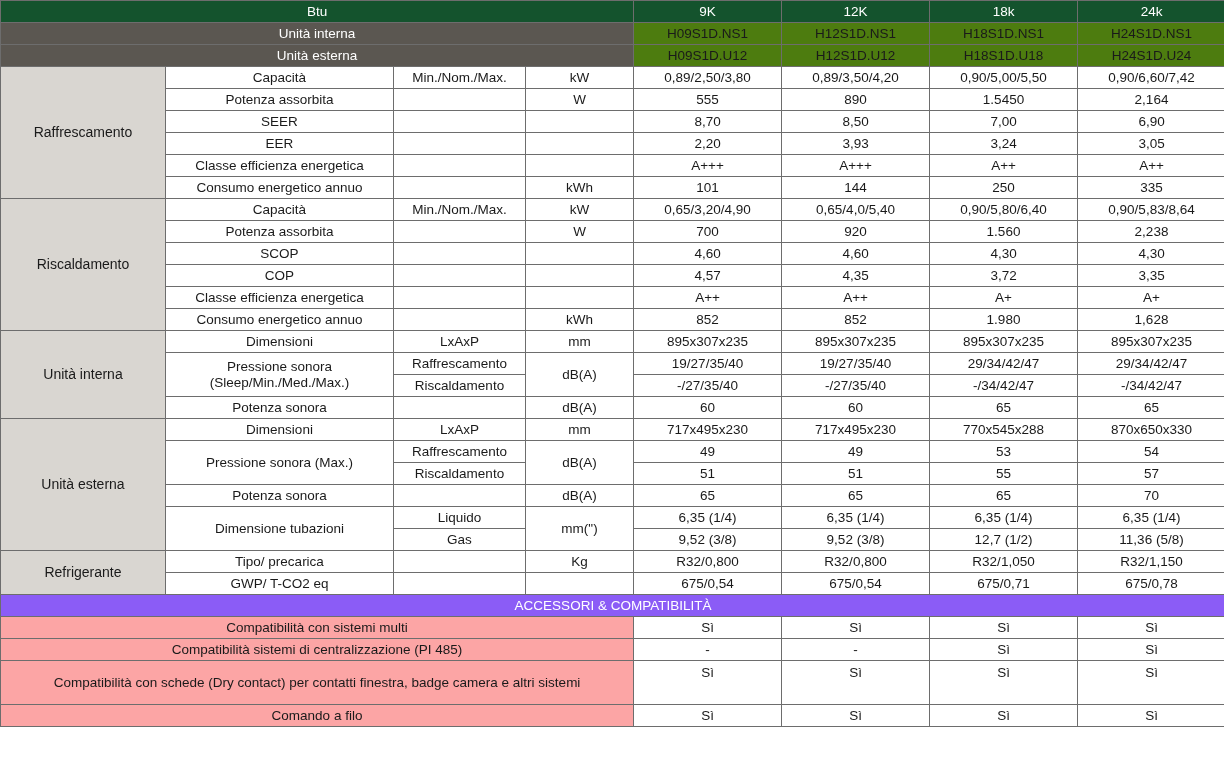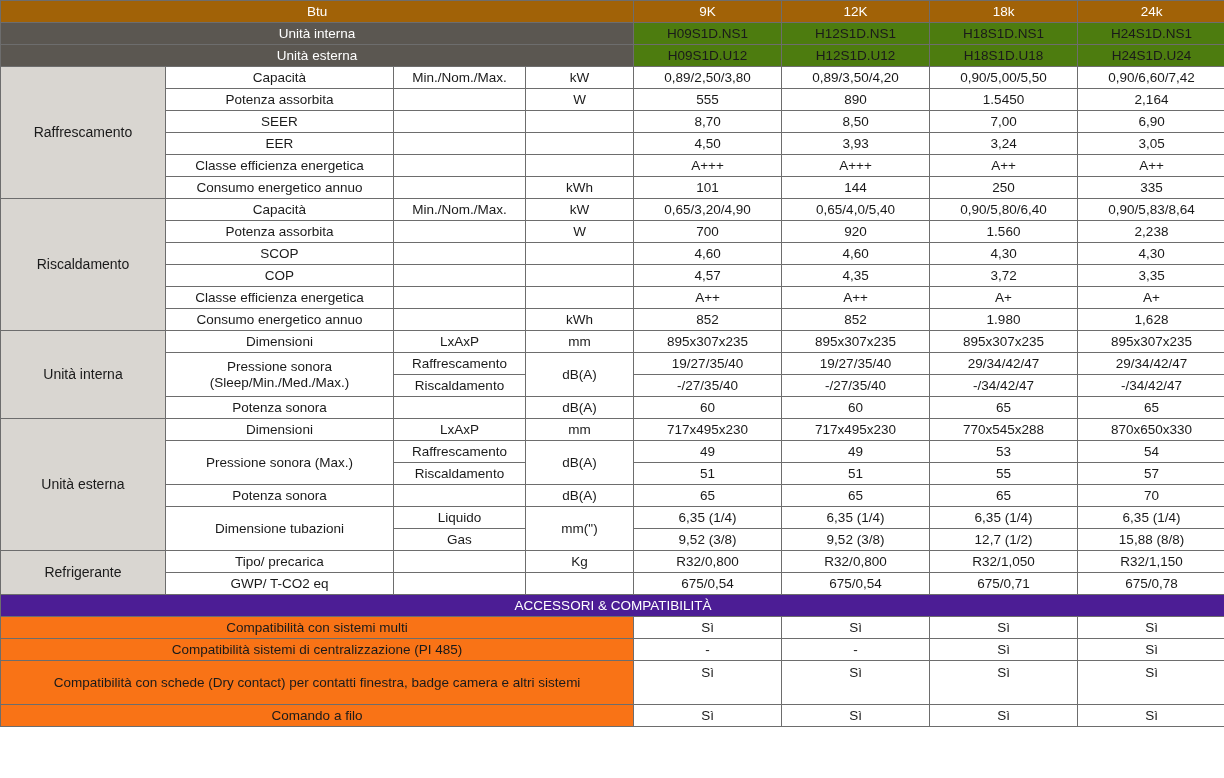--- a/index.html
+++ b/index.html
@@ -27,21 +27,21 @@
     overflow:hidden;
   }
   
   col.c-group{width:165px;}
   col.c-param{width:228px;}
   col.c-sub{width:132px;}
   col.c-unit{width:108px;}
   col.c-val{width:148px;}
 
   .hdr-dark{
-    background:#a16207;
+    background:#14532d;
     color:#ffffff;
     font-weight:bold;
   }
   .hdr-dark.left{
     text-align:left;
     padding-left:8px;
   }
   .row-model{
     background:#4d7c0f;
     color:#1a1a1a;
@@ -59,30 +59,30 @@
   }
   .param{
     background:#ffffff;
     text-align:center;
   }
   .param.two-line{
     line-height:1.15;
   }
   .val{background:#ffffff;}
   .sec-title{
-    background:#4c1d95;
+    background:#8b5cf6;
     color:#ffffff;
     font-weight:bold;
     text-align:left;
     padding-left:8px;
   }
   .acc-label{
     text-align:left;
     padding-left:8px;
-    background:#f97316;
+    background:#fca5a5;
   }
   .acc-label.tall{
     line-height:1.25;
   }
 </style>
 </head>
 <body>
 
 <table id="spec-table">
   <colgroup>
@@ -144,21 +144,21 @@
       <td class="param"></td>
       <td class="val">8,70</td>
       <td class="val">8,50</td>
       <td class="val">7,00</td>
       <td class="val">6,90</td>
     </tr>
     <tr>
       <td class="param">EER</td>
       <td class="param"></td>
       <td class="param"></td>
-      <td class="val">4,50</td>
+      <td class="val">2,20</td>
       <td class="val">3,93</td>
       <td class="val">3,24</td>
       <td class="val">3,05</td>
     </tr>
     <tr>
       <td class="param">Classe efficienza energetica</td>
       <td class="param"></td>
       <td class="param"></td>
       <td class="val">A+++</td>
       <td class="val">A+++</td>
@@ -312,21 +312,21 @@
       <td class="val">6,35 (1/4)</td>
       <td class="val">6,35 (1/4)</td>
       <td class="val">6,35 (1/4)</td>
       <td class="val">6,35 (1/4)</td>
     </tr>
     <tr>
       <td class="param">Gas</td>
       <td class="val">9,52 (3/8)</td>
       <td class="val">9,52 (3/8)</td>
       <td class="val">12,7 (1/2)</td>
-      <td class="val">15,88 (8/8)</td>
+      <td class="val">11,36 (5/8)</td>
     </tr>
 
     <tr>
       <td class="grp" rowspan="2">Refrigerante</td>
       <td class="param">Tipo/ precarica</td>
       <td class="param"></td>
       <td class="param">Kg</td>
       <td class="val">R32/0,800</td>
       <td class="val">R32/0,800</td>
       <td class="val">R32/1,050</td>

